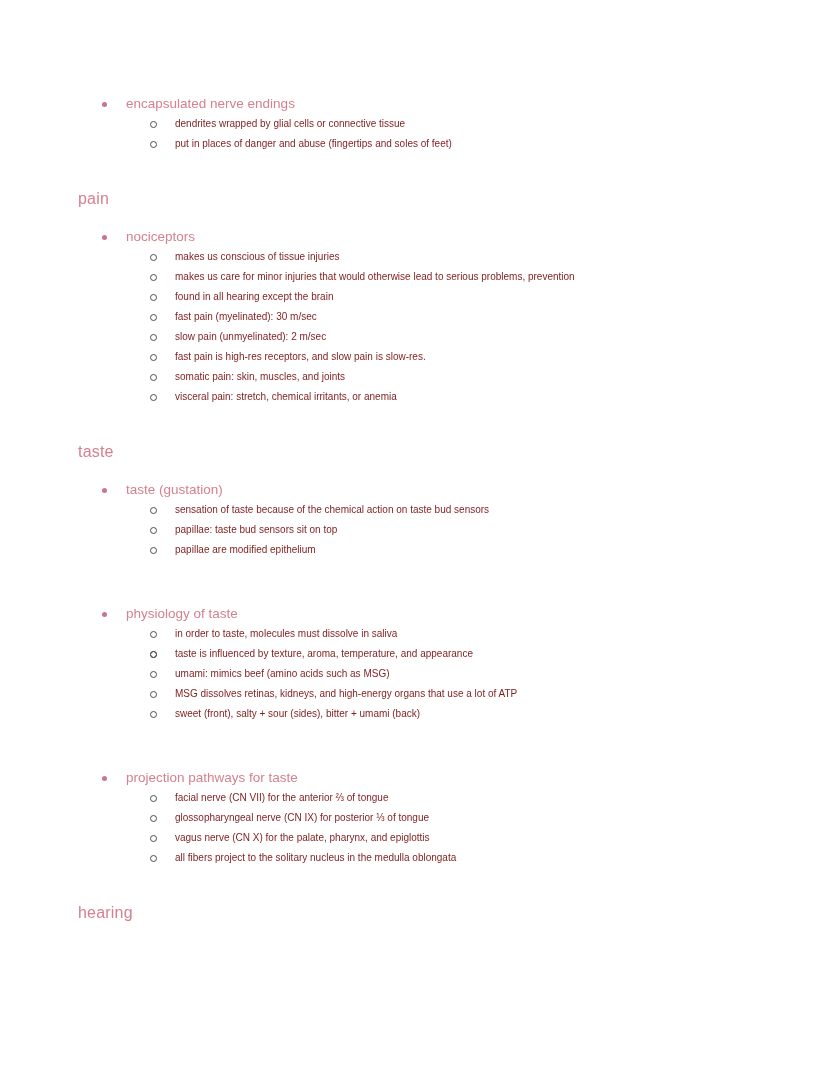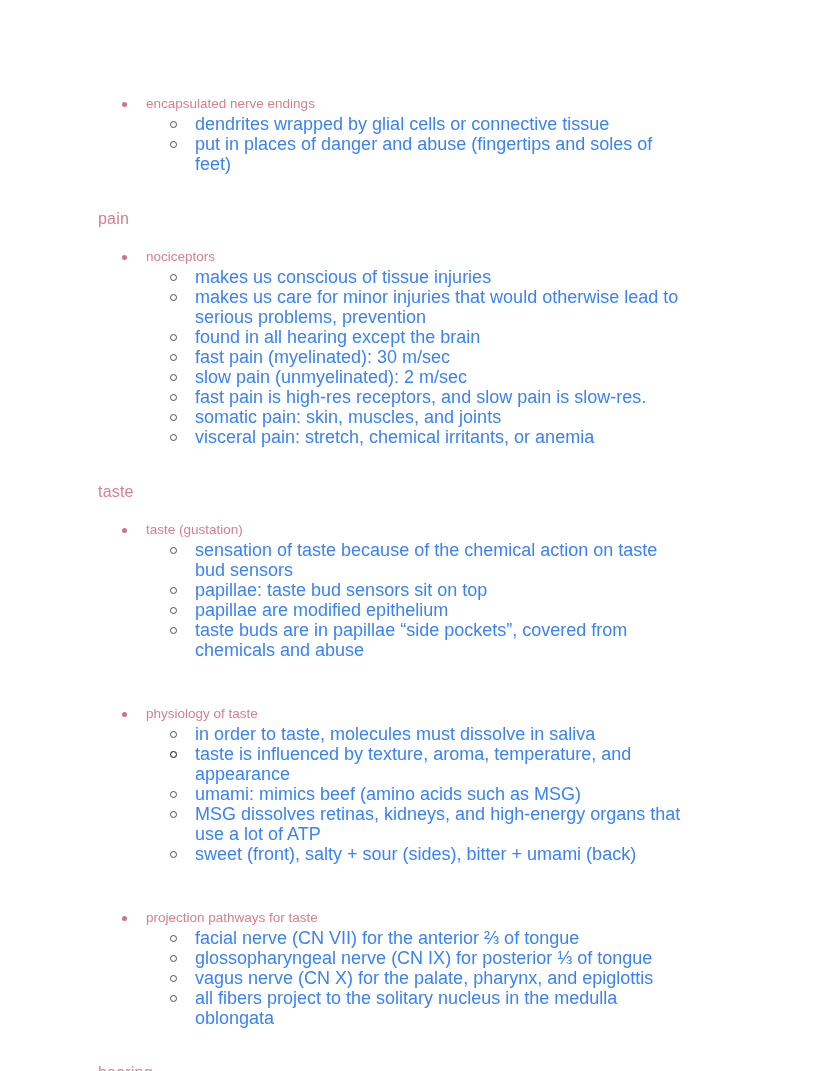--- a/index.html
+++ b/index.html
@@ -13,21 +13,21 @@
     overflow: hidden;
     font-family: "Liberation Sans", "DejaVu Sans", sans-serif;
     color: #3d4145;
   }
   .page {
     position: relative;
     width: 786px;
     height: 1071px;
     background: #ffffff;
     box-sizing: border-box;
-    padding: 94px 98px 0 98px;
+    padding: 94px 98px 0 78px;
   }
   
   h2.heading {
     font-size: 16px;
     line-height: 27px;
     font-weight: 400;
     color: #d5818e;
     margin: 31px 0 15px 0;
     letter-spacing: 0.2px;
   }
@@ -47,23 +47,23 @@
     left: 24px;
     top: 8px;
     width: 5px;
     height: 5px;
     border-radius: 50%;
     background: #c8758a;
   }
   .l2 {
     position: relative;
     padding-left: 97px;
-    font-size: 18px;
+    font-size: 10px;
     line-height: 20px;
-    color: #3b82f6;
+    color: #7f1d1d;
     max-width: 660px;
     box-sizing: border-box;
   }
   .l2 .circ {
     position: absolute;
     left: 72px;
     top: 7px;
     width: 5px;
     height: 5px;
     border: 1px solid #4a4e52;
@@ -144,24 +144,20 @@
       <span>sensation of taste because of the chemical action on taste bud sensors</span>
     </div>
     <div class="l2">
       <span class="circ"></span>
       <span>papillae: taste bud sensors sit on top</span>
     </div>
     <div class="l2">
       <span class="circ"></span>
       <span>papillae are modified epithelium</span>
     </div>
-    <div class="l2">
-      <span class="circ"></span>
-      <span>taste buds are in papillae “side pockets”, covered from chemicals and abuse</span>
-    </div>
   </section>
 
   <section class="group">
     <div class="l1">
       <span class="dot"></span>
       <span>physiology of taste</span>
     </div>
     <div class="l2">
       <span class="circ"></span>
       <span>in order to taste, molecules must dissolve in saliva</span>

